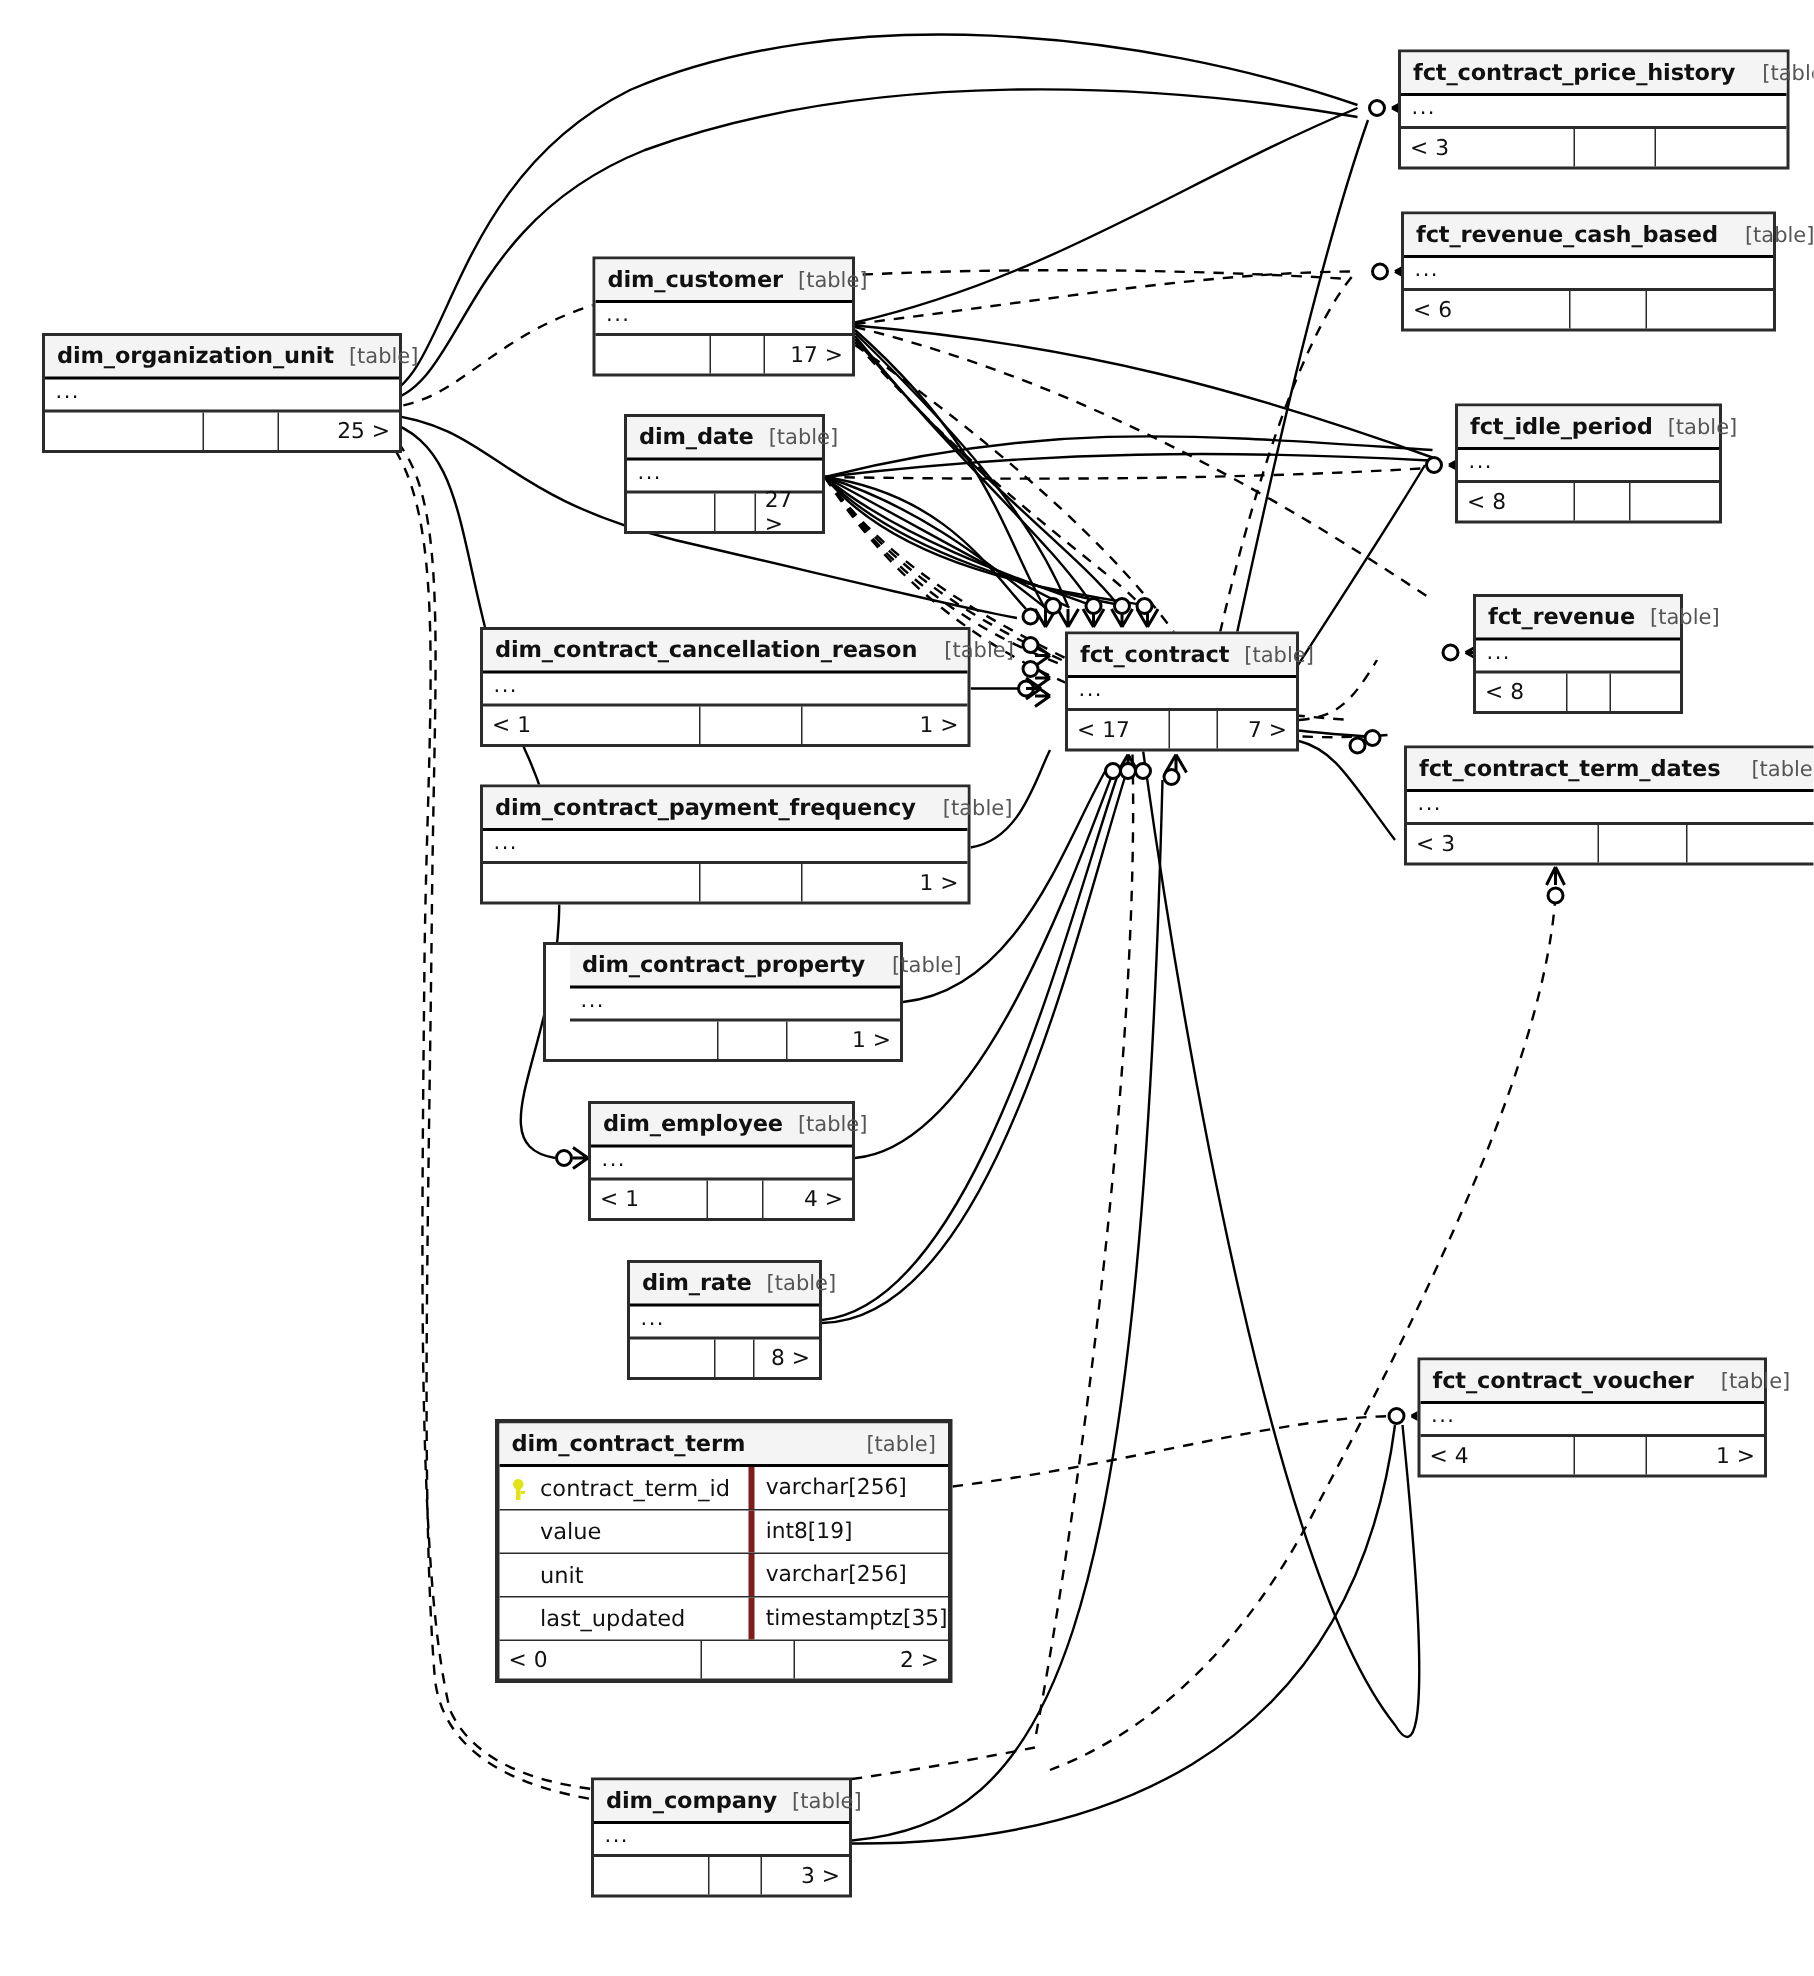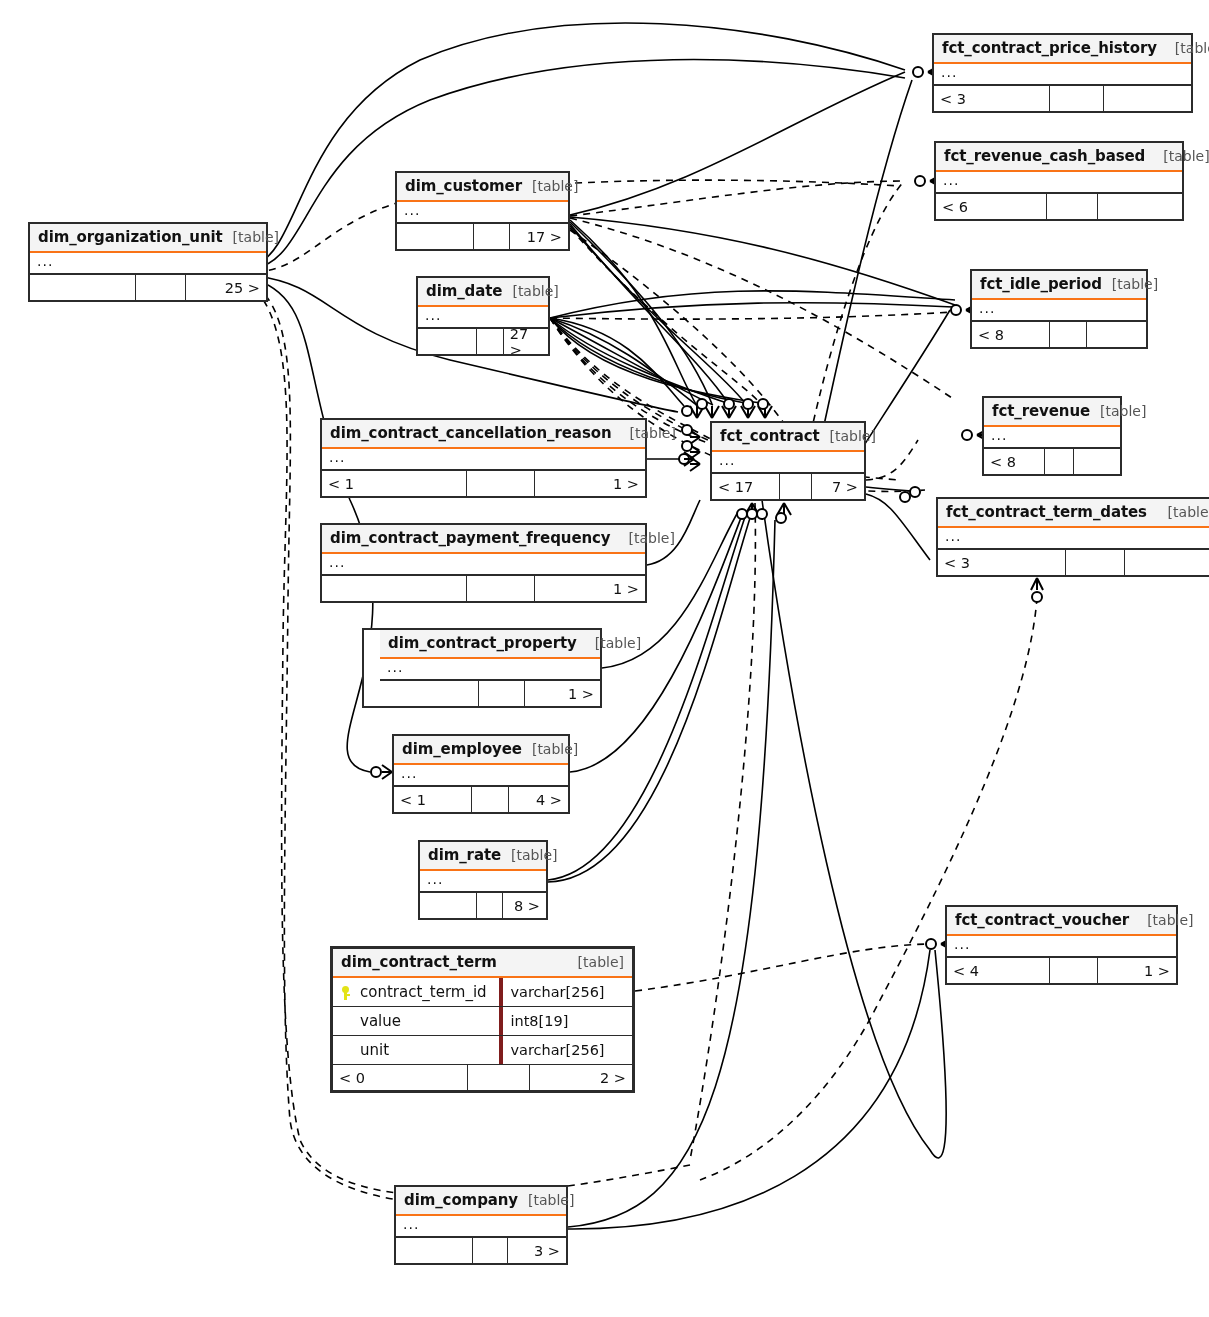--- a/index.html
+++ b/index.html
@@ -31,21 +31,21 @@
     position: absolute;
     box-sizing: border-box;
     border: 2px solid #2b2b2b;
     background: #ffffff;
     font-size: 14.5px;
     color: #111111;
   }
   .node.focal { border-width: 3px; }
   .node .hdr {
     background: #f4f4f4;
-    border-bottom: 2px solid #f97316;
+    border-bottom: 2px solid #000000;
     padding: 4px 8px 5px 8px;
     display: flex;
     align-items: baseline;
     white-space: nowrap;
   }
   .node .tname {
     font-weight: bold;
     font-size: 15px;
     letter-spacing: -0.1px;
   }
@@ -504,20 +504,26 @@
       <div class="ctype">int8[19]</div>
     </div>
 
     <div class="crow">
       <div class="cname indent">
         <span>unit</span>
       </div>
       <div class="ctype">varchar[256]</div>
     </div>
 
+    <div class="crow">
+      <div class="cname indent">
+        <span>last_updated</span>
+      </div>
+      <div class="ctype">timestamptz[35]</div>
+    </div>
 
     <div class="foot">
       <div class="c-left">&lt; 0</div>
       <div class="c-mid"></div>
       <div class="c-right">2 &gt;</div>
     </div>
   </div>
 
   <div class="footer">Generated by SchemaSpy</div>
 

